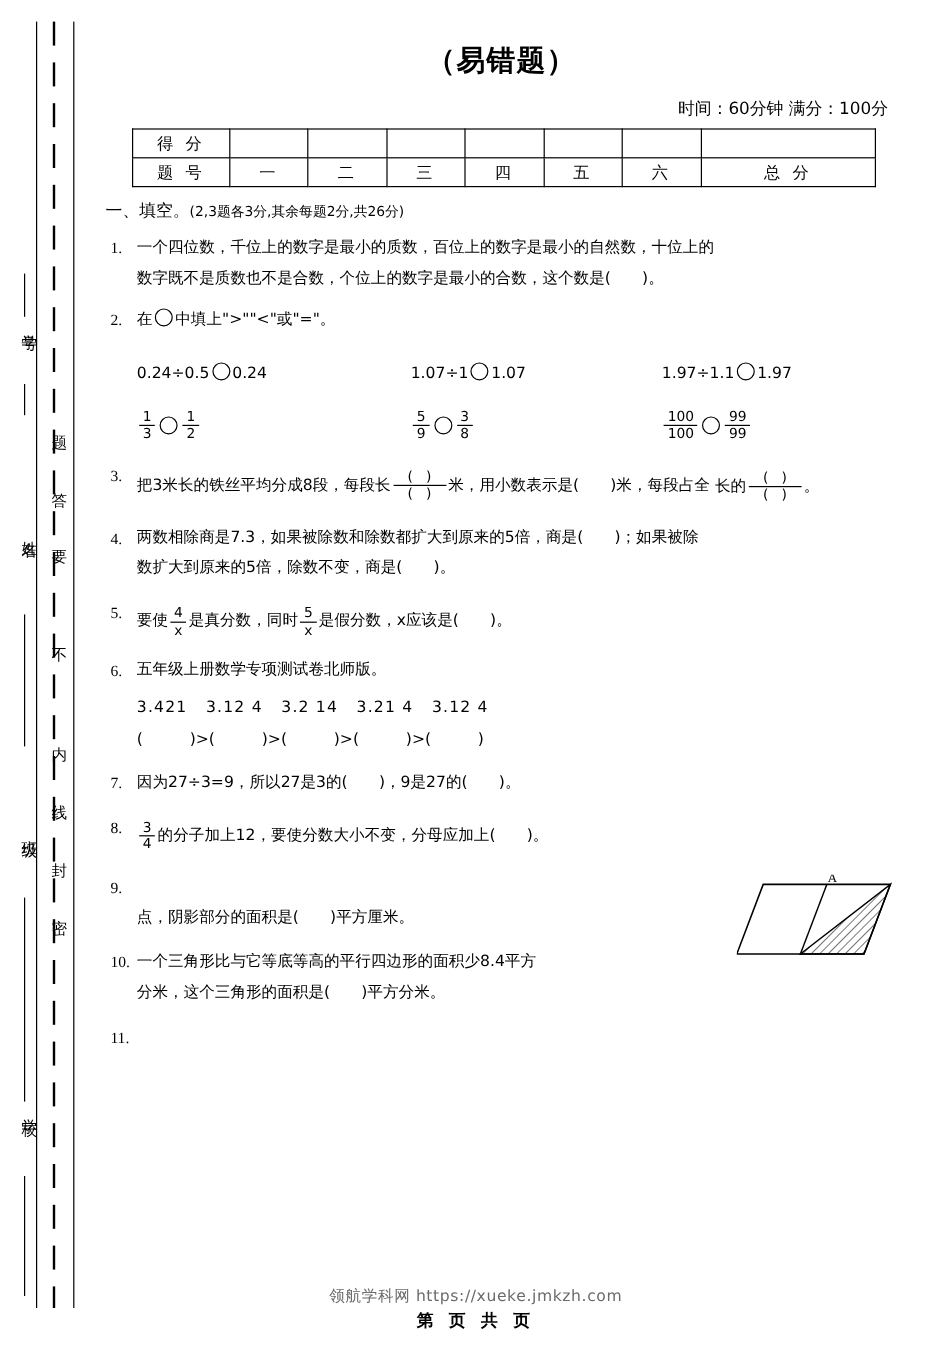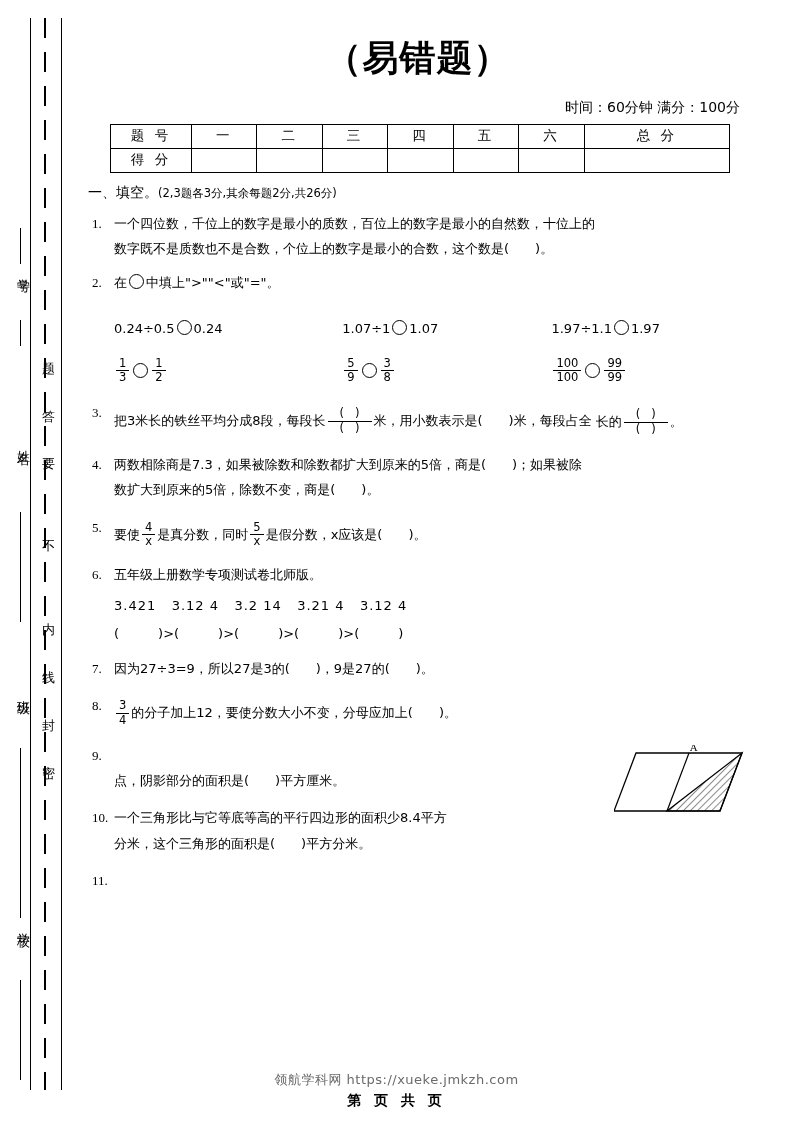--- a/index.html
+++ b/index.html
@@ -48,21 +48,21 @@
   }
   h1.title{
     font-family:"DejaVu Sans", sans-serif;
     font-weight:bold;
     font-size:30px;
     text-align:center;
     margin:10px 0 0 0;
     letter-spacing:1px;
     line-height:1.35;
   }
-  h1.title .l2{display:block;font-size:36px;}
+  h1.title .l2{display:block;font-size:24px;}
   .meta{
     text-align:right;
     font-size:14px;
     margin-top:16px;
     margin-right:8px;
     font-family:"DejaVu Sans", sans-serif;
   }
   table.scoretable{
     border-collapse:collapse;
     margin-top:7px;
@@ -221,38 +221,38 @@
 
     <h1 class="title">
       <span class="l2">（易错题）</span>
     </h1>
 
     <div class="meta">时间：60分钟  满分：100分</div>
 
     <table class="scoretable">
       <tbody>
           <tr>
+        <td class="first">得 分</td>
+        <td></td>
+        <td></td>
+        <td></td>
+        <td></td>
+        <td></td>
+        <td></td>
+        <td></td>
+      </tr>
+      <tr>
         <td class="first">题 号</td>
         <td>一</td>
         <td>二</td>
         <td>三</td>
         <td>四</td>
         <td>五</td>
         <td>六</td>
         <td>总 分</td>
-      </tr>
-      <tr>
-        <td class="first">得 分</td>
-        <td></td>
-        <td></td>
-        <td></td>
-        <td></td>
-        <td></td>
-        <td></td>
-        <td></td>
       </tr>
     </tbody>
       </table>
 
     <div class="sec-title">
       <span>一、填空。</span><span class="small">(2,3题各3分,其余每题2分,共26分)</span>
     </div>
 
     <ol class="qlist">
 

